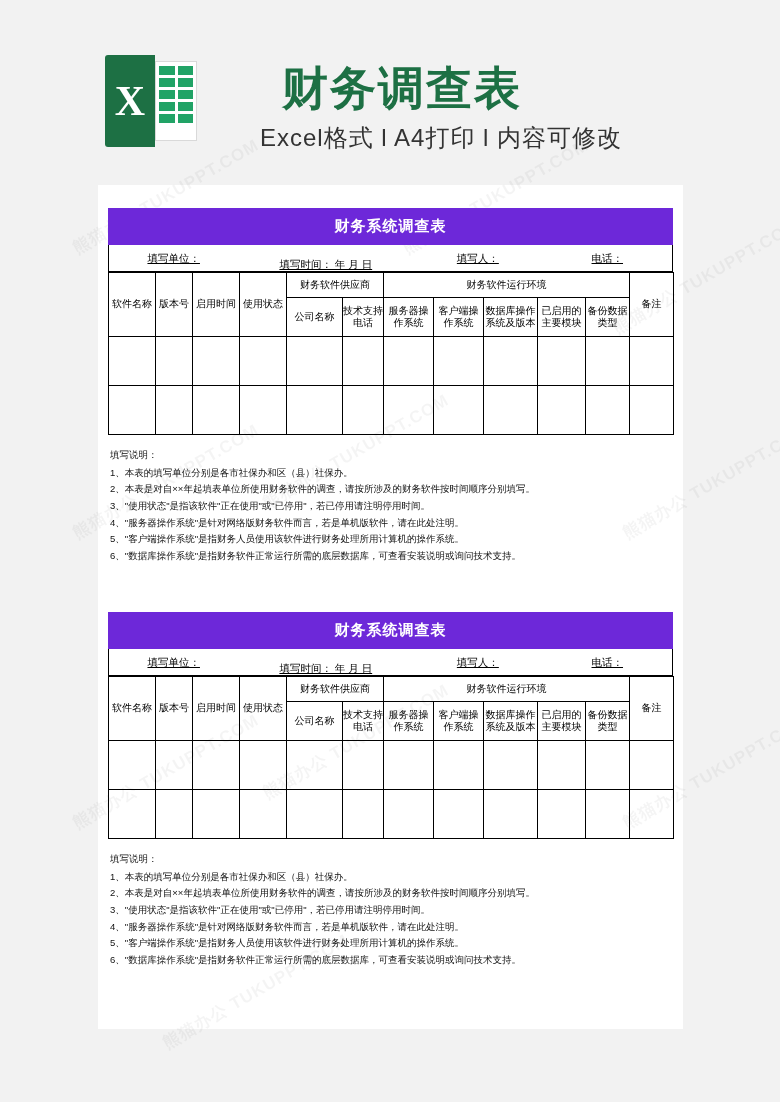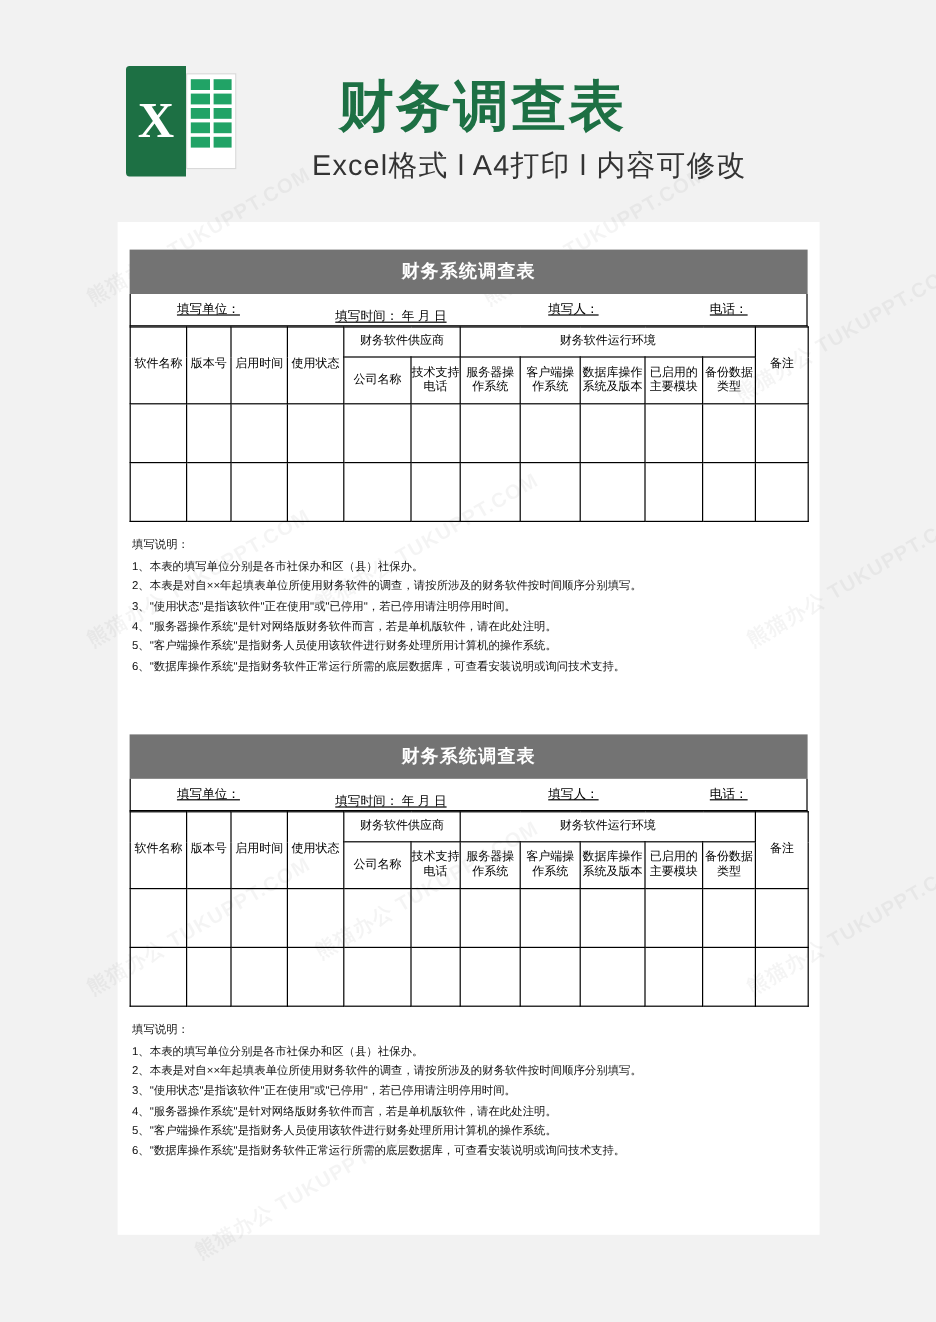--- a/index.html
+++ b/index.html
@@ -123,21 +123,21 @@
     letter-spacing: 1px;
   }
 
   
   .form-block {
     position: absolute;
     left: 108px;
     width: 565px;
   }
   .form-title {
-    background: #737373;
+    background: #6d28d9;
     color: #ffffff;
     font-size: 15px;
     font-weight: bold;
     text-align: center;
     padding: 9px 0;
     letter-spacing: 1px;
   }
   .meta-row {
     display: flex;
     border: 1px solid #000;

